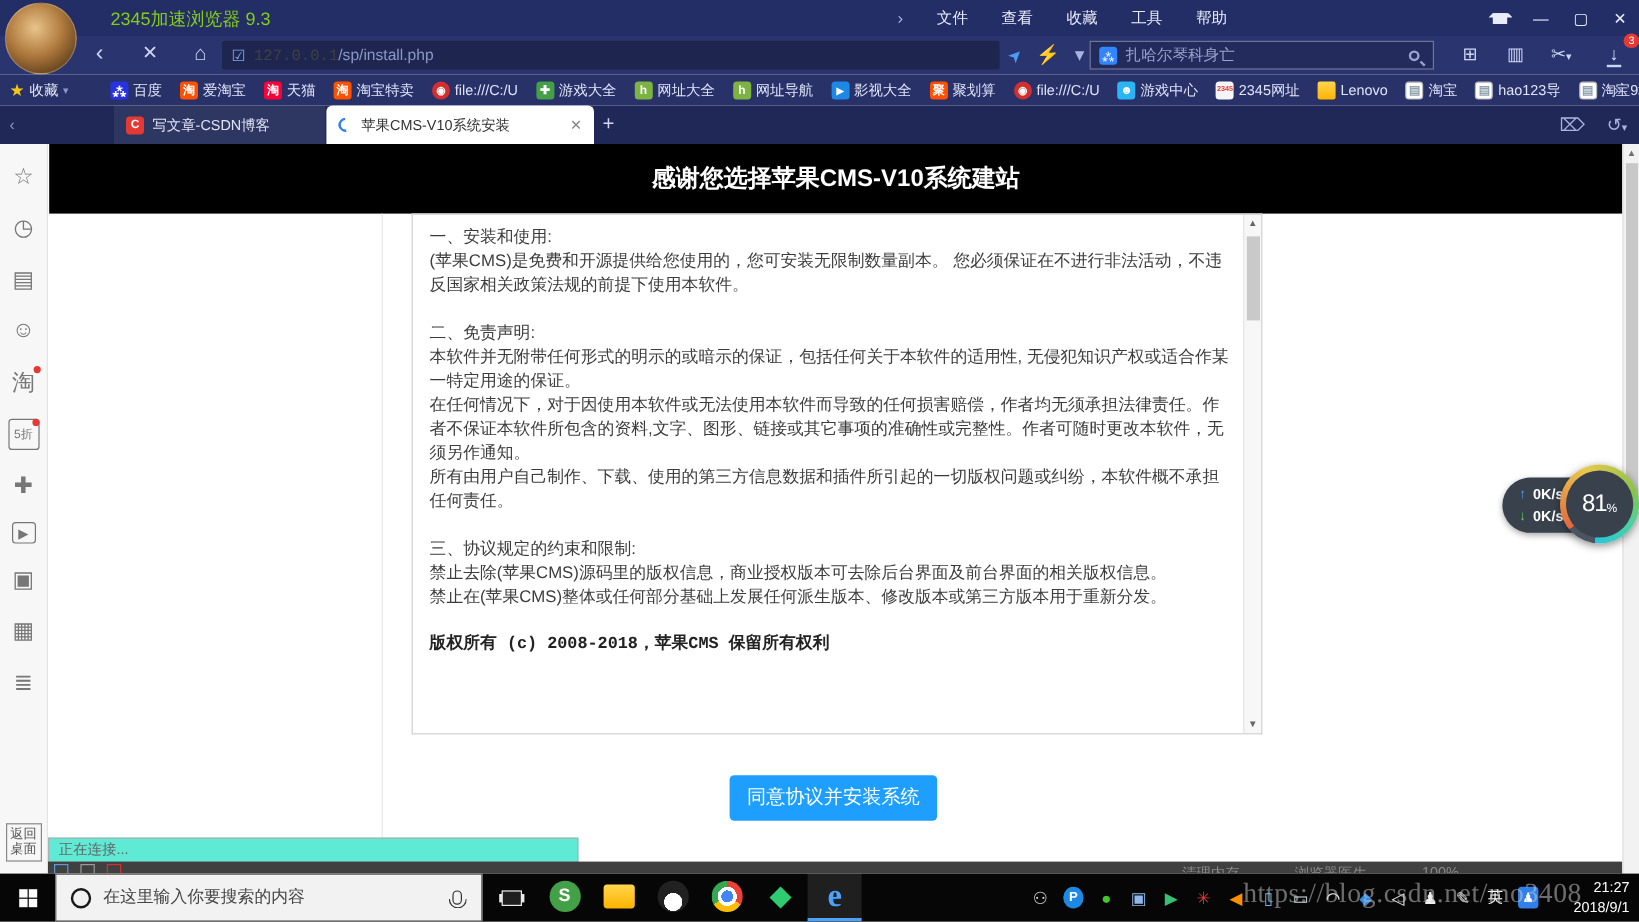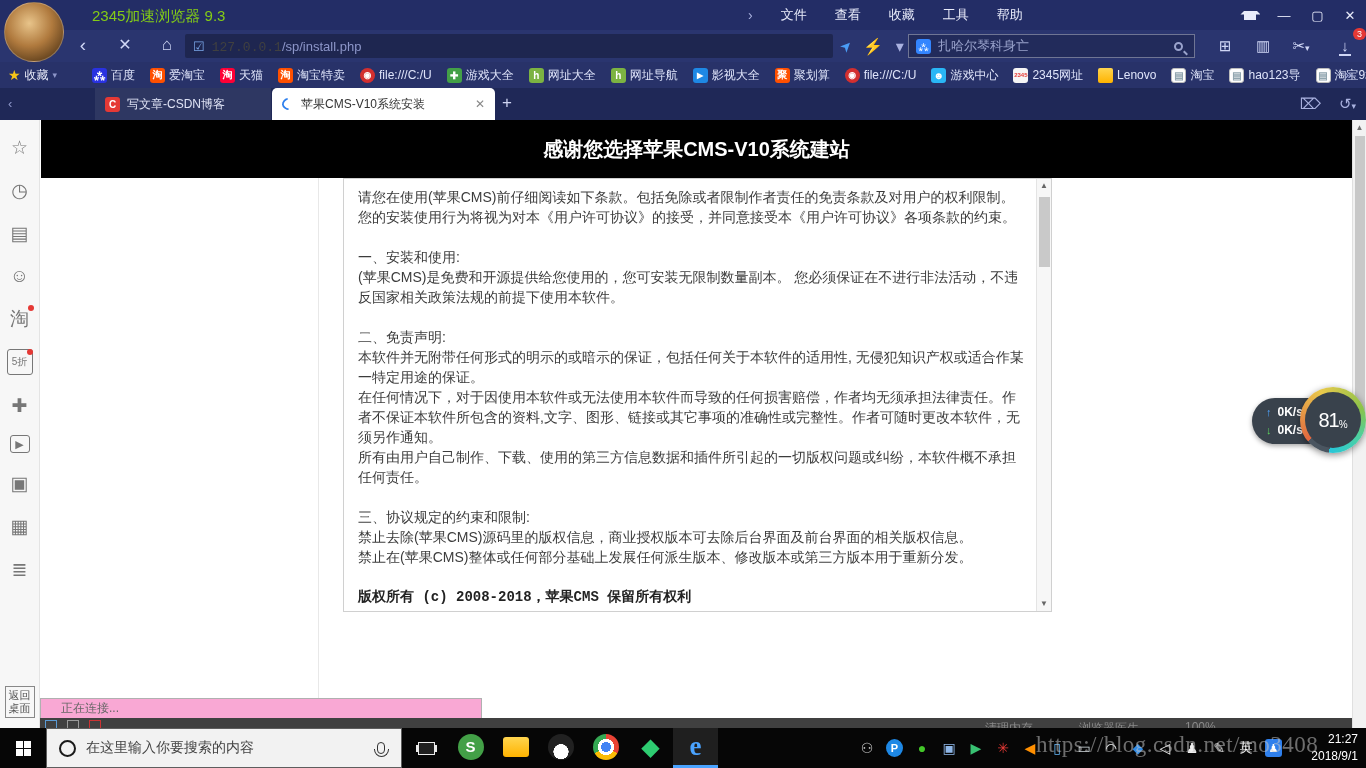--- a/index.html
+++ b/index.html
@@ -101,22 +101,22 @@
              border-left:1px solid #e4e4e4; }
   .vscroll .up, .vscroll .dn { position:absolute; left:0; width:100%; text-align:center; color:#666;
                                font-size:8px; height:14px; line-height:14px; }
   .vscroll .up { top:0; } .vscroll .dn { bottom:0; }
   .vscroll .thumb { position:absolute; left:2px; top:18px; width:11px; height:70px; background:#c9c9c9; }
 
   .install-btn { position:absolute; left:608px; top:526px; width:173px; height:38px; background:#1e9fff;
                  border:none; border-radius:4px; color:#fff; font-size:16px; text-align:center;
                  line-height:38px; cursor:pointer; font-family:inherit; }
 
-  .tooltip { position:absolute; left:40px; top:578px; width:442px; height:21px; background:#f9a8d4;
-             border:1px solid #b0b0b0; color:#666; font-size:12px; line-height:19px; padding-left:20px; }
+  .tooltip { position:absolute; left:40px; top:578px; width:442px; height:21px; background:#5eead4;
+             border:1px solid #b0b0b0; color:#666; font-size:12px; line-height:19px; padding-left:8px; }
   .bottomstrip { position:absolute; left:40px; top:598px; width:1312px; height:10px; overflow:hidden;
                  background:#404040; }
   .bottomstrip .row { position:absolute; top:2px; left:0; width:100%; color:#8a8a8a; font-size:12px; }
   .bstrip-left { position:absolute; left:5px; display:flex; gap:10px; }
   .bstrip-left i { width:12px; height:12px; border:1px solid #5b9bd5; display:inline-block; }
   .bstrip-right { position:absolute; left:945px; display:flex; gap:46px; }
 
   .winscroll { position:absolute; left:1352px; top:0; width:14px; height:608px; background:#f2f2f2;
                border-left:1px solid #e0e0e0; }
   .winscroll .arrow { position:absolute; top:3px; left:0; width:100%; text-align:center; color:#707070;
@@ -386,39 +386,39 @@
         </span>
       <span class="side-desk">返回
 桌面</span>
     </div>
 
     <div class="blackhead">感谢您选择苹果CMS-V10系统建站</div>
     <div class="vdivider"></div>
 
     <div class="license">
       <div class="license-inner">
-        <p>请您在使用(苹果CMS)前仔细阅读如下条款。包括免除或者限制作者责任的免责条款及对用户的权利限制。您的安装使用行为将视为对本《用户许可协议》的接受，并同意接受本《用户许可协议》各项条款的约束。</p>
         <p class="sec-title">一、安装和使用:</p>
         <p>(苹果CMS)是免费和开源提供给您使用的，您可安装无限制数量副本。 您必须保证在不进行非法活动，不违反国家相关政策法规的前提下使用本软件。</p>
         <p class="sec-title">二、免责声明:</p>
         <p>本软件并无附带任何形式的明示的或暗示的保证，包括任何关于本软件的适用性, 无侵犯知识产权或适合作某一特定用途的保证。
 在任何情况下，对于因使用本软件或无法使用本软件而导致的任何损害赔偿，作者均无须承担法律责任。作者不保证本软件所包含的资料,文字、图形、链接或其它事项的准确性或完整性。作者可随时更改本软件，无须另作通知。
 所有由用户自己制作、下载、使用的第三方信息数据和插件所引起的一切版权问题或纠纷，本软件概不承担任何责任。</p>
         <p class="sec-title">三、协议规定的约束和限制:</p>
         <p>禁止去除(苹果CMS)源码里的版权信息，商业授权版本可去除后台界面及前台界面的相关版权信息。
 禁止在(苹果CMS)整体或任何部分基础上发展任何派生版本、修改版本或第三方版本用于重新分发。</p>
         <p class="footer">版权所有 (c) 2008-2018，苹果CMS 保留所有权利</p>
       </div>
       <div class="vscroll">
         <span class="up">▲</span>
         <span class="thumb"></span>
         <span class="dn">▼</span>
       </div>
     </div>
 
+    <button class="install-btn">同意协议并安装系统</button>
 
     <div class="tooltip">正在连接...</div>
 
     <div class="bottomstrip">
       <div class="row">
         <span class="bstrip-left">
             <i></i>
             <i style="border-color:#9a9a9a;"></i>
             <i style="border-color:#c33;"></i>
           </span>

